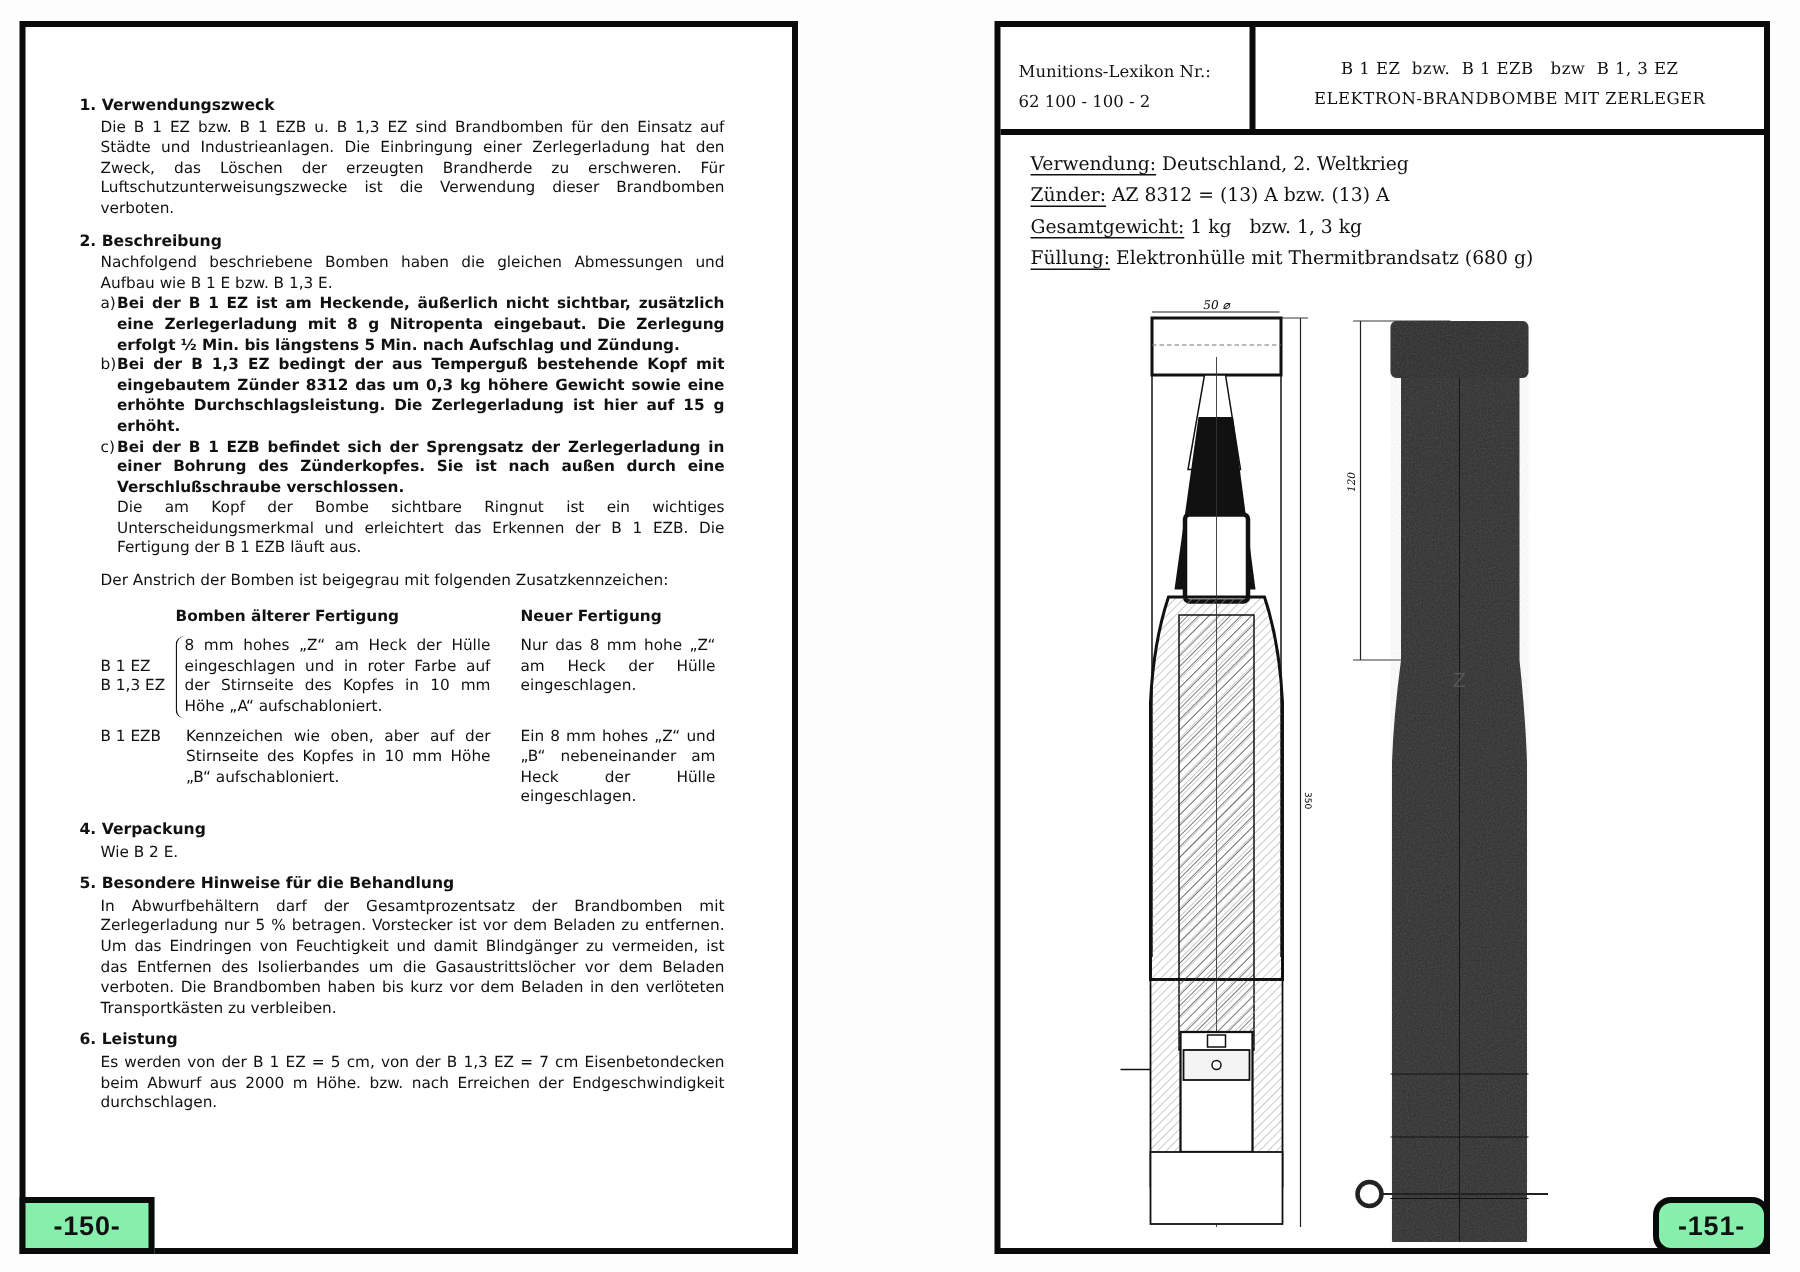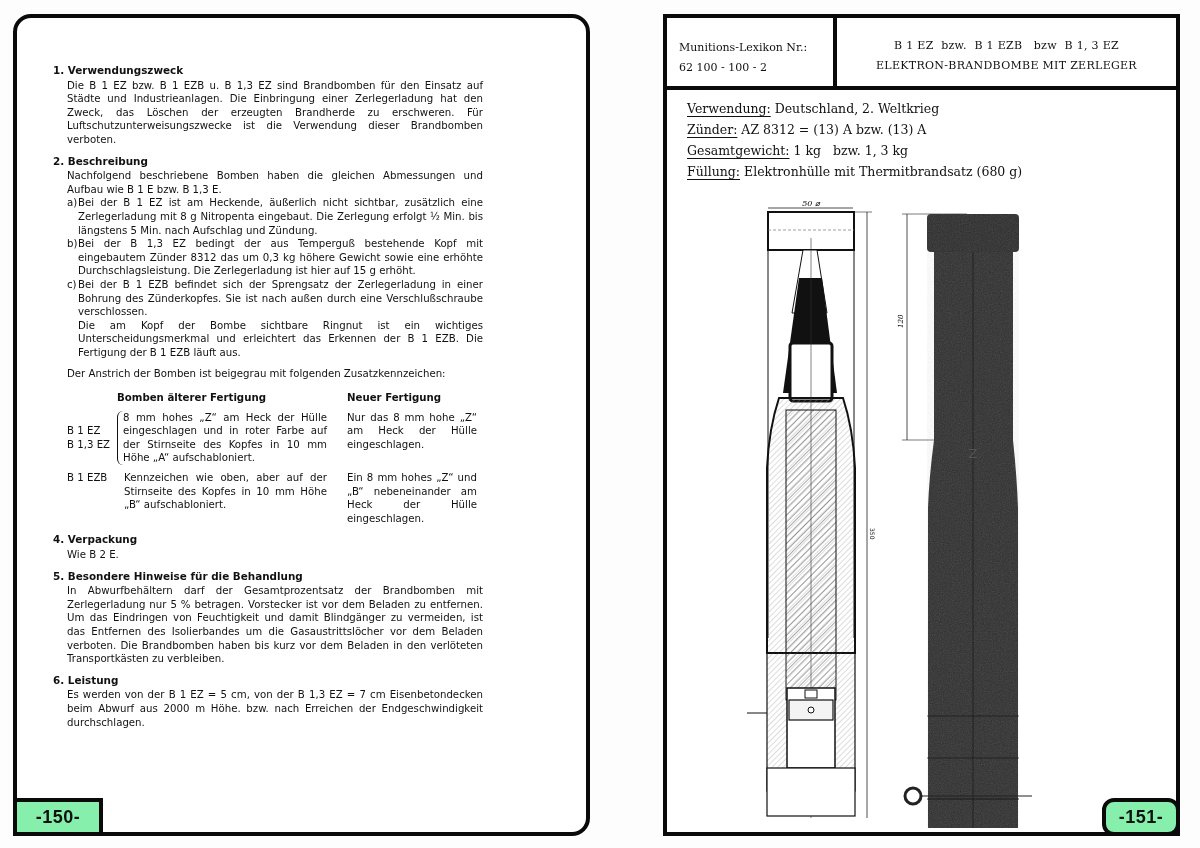--- a/index.html
+++ b/index.html
@@ -1,31 +1,31 @@
 <!DOCTYPE html>
 <html><head>
 <meta charset="utf-8">
 <style>
   html, body { margin:0; padding:0; }
   body { width:1200px; height:848px; background:#fdfdfd; position:relative; overflow:hidden; font-family:"DejaVu Sans", sans-serif; color:#111; }
   .page { position:absolute; border:4px solid #0a0a0a; background:#fff; box-sizing:border-box; }
-  #left-page { left:13px; top:14px; width:577px; height:822px;border-radius:18px; }
+  #left-page { left:13px; top:14px; width:519px; height:822px; }
   #right-page { left:663px; top:14px; width:517px; height:822px; }
   .pagenum { position:absolute; bottom:-4px; border:4px solid #0a0a0a; background:#86efac; height:38px; box-sizing:border-box; font-family:"Liberation Sans", sans-serif; font-size:18px; font-weight:bold; display:flex; align-items:center; justify-content:center; letter-spacing:0.5px; }
   #left-page .pagenum { left:-4px; width:90px; }
   #right-page .pagenum { right:-4px; width:78px;border-radius:12px; }
 
   
   .content { position:absolute; left:36px; top:46px; width:430px; font-family:"DejaVu Sans", sans-serif; font-size:10.2px; line-height:13.6px; }
   .sec { margin-bottom:8px; }
   .sec-title { font-weight:bold; font-size:10.4px; margin-bottom:1px; }
   .sec-body { margin-left:14px; text-align:justify; }
   .sub { display:flex; margin-left:14px; }
   .sub .lbl { width:11px; flex:none; }
-  .sub .txt { flex:1; text-align:justify; }
+  .sub .txt { flex:1; text-align:justify;font-weight:bold; }
   .note { margin-left:25px; text-align:justify; }
   .mark-table { margin-left:14px; margin-top:10px; display:grid; grid-template-columns:50px 210px 20px 130px; row-gap:6px; }
   .mark-table .hd { font-weight:bold; }
   .mark-table .names { display:flex; flex-direction:column; justify-content:center; }
   .mark-table .brace { border-left:1.5px solid #111; border-radius:6px 0 0 6px; padding-left:5px; text-align:justify; }
   .mark-table .plain { text-align:justify; }
 
   
   .hdr { position:absolute; left:0; top:0; right:0; height:68px; border-bottom:4px solid #0a0a0a; display:flex; font-family:"DejaVu Serif", serif; }
   .hdr-left { width:170px; border-right:4px solid #0a0a0a; padding:20px 0 0 12px; box-sizing:border-box; font-size:11px; line-height:20px; }

